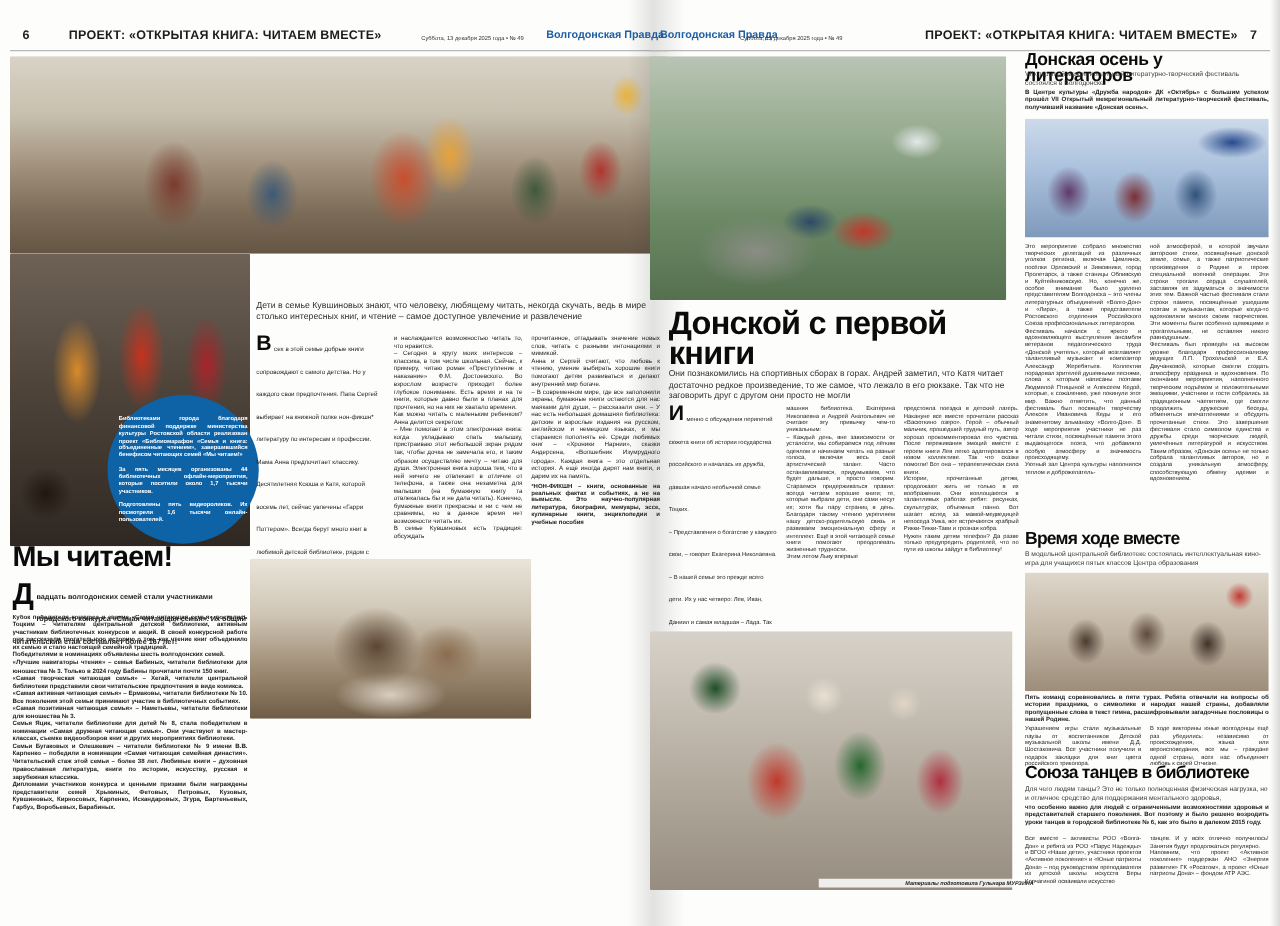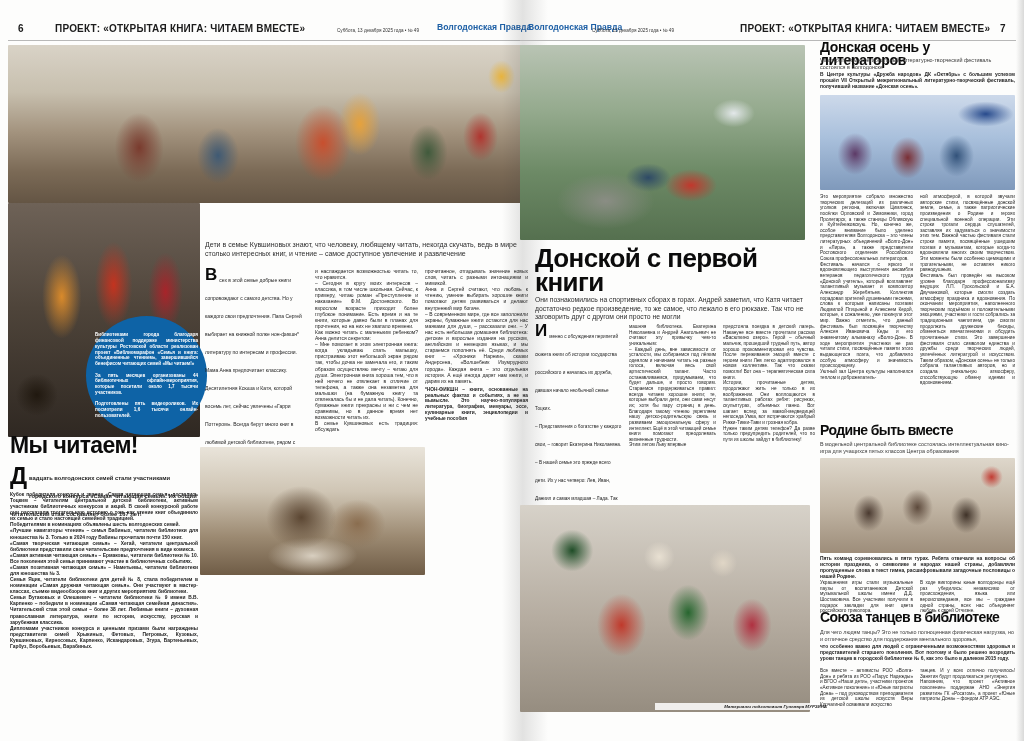--- a/index.html
+++ b/index.html
@@ -153,21 +153,21 @@
        radial-gradient(ellipse 25px 30px at 70% 64%, #32527a 0%, rgba(50,82,122,0) 70%),
        radial-gradient(ellipse 40px 18px at 85% 20%, #274a8c 0%, rgba(39,74,140,0) 70%),
        linear-gradient(180deg,#cdd9ea 0%,#a9c0dc 45%,#7f99bb 100%);"></div>
 
   <div class="abs flow body47 colbox" style="left:820px;top:194px;width:93px;height:228px;">Это мероприятие собрало множество творческих делегаций из различных уголков региона, включая Цимлянск, посёлки Орловский и Зимовники, город Пролетарск, а также станицы Обливскую и Куйтейниковскую. Но, конечно же, особое внимание было уделено представителям Волгодонска – это члены литературных объединений «Волго-Дон» и «Лира», а также представители Ростовского отделения Российского Союза профессиональных литераторов.
 Фестиваль начался с яркого и вдохновляющего выступления ансамбля ветеранов педагогического труда «Донской учитель», который возглавляет талантливый музыкант и композитор Александр Жеребятьев. Коллектив порадовал зрителей душевными песнями, слова к которым написаны поэтами Людмилой Птицыной и Алексеем Кедой, которые, к сожалению, уже покинули этот мир. Важно отметить, что данный фестиваль был посвящён творчеству Алексея Ивановича Кеды и его знаменитому альманаху «Волго-Дон». В ходе мероприятия участники не раз читали стихи, посвящённые памяти этого выдающегося поэта, что добавляло особую атмосферу и значимость происходящему.
 Уютный зал Центра культуры наполнился теплом и доброжелатель-</div>
   <div class="abs flow body47 colbox" style="left:920px;top:194px;width:95px;height:228px;">ной атмосферой, в которой звучали авторские стихи, посвящённые донской земле, семье, а также патриотические произведения о Родине и героях специальной военной операции. Эти строки трогали сердца слушателей, заставляя их задуматься о значимости этих тем. Важной частью фестиваля стали строки памяти, посвящённые ушедшим поэтам и музыкантам, которые когда-то вдохновляли многих своим творчеством. Эти моменты были особенно щемящими и трогательными, не оставляя никого равнодушным.
 Фестиваль был проведён на высоком уровне благодаря профессионализму ведущих Л.П. Грохольской и Е.А. Двучанковой, которые смогли создать атмосферу праздника и вдохновения. По окончании мероприятия, наполненного творческим подъёмом и положительными эмоциями, участники и гости собрались за традиционным чаепитием, где смогли продолжить дружеские беседы, обменяться впечатлениями и обсудить прочитанные стихи. Это завершение фестиваля стало символом единства и дружбы среди творческих людей, увлечённых литературой и искусством. Таким образом, «Донская осень» не только собрала талантливых авторов, но и создала уникальную атмосферу, способствующую обмену идеями и вдохновением.</div>
 
-  <div class="abs headline" style="left:820px;top:424px;font-size:14px;">Родине быть вместе</div>
+  <div class="abs headline" style="left:820px;top:424px;font-size:14px;">Время ходе вместе</div>
   <div class="abs standfirst" style="left:820px;top:441px;width:195px;font-size:5.4px;line-height:1.25;color:#3a3a3a;">В модельной центральной библиотеке состоялась интеллектуальная кино-игра для учащихся пятых классов Центра образования</div>
 
   <div class="photo" style="left:820px;top:458px;width:195px;height:95px;background:
        radial-gradient(ellipse 22px 26px at 25% 58%, #4a3a30 0%, rgba(74,58,48,0) 70%),
        radial-gradient(ellipse 22px 26px at 50% 52%, #5d4a3c 0%, rgba(93,74,60,0) 70%),
        radial-gradient(ellipse 22px 26px at 75% 60%, #3f3228 0%, rgba(63,50,40,0) 70%),
        radial-gradient(ellipse 16px 16px at 88% 20%, #c23b32 0%, rgba(194,59,50,0) 70%),
        linear-gradient(180deg,#ded7cb 0%,#c2b6a5 50%,#9d8d7a 100%);"></div>
 
   <div class="abs flow boldtxt" style="left:820px;top:556px;width:195px;font-size:4.9px;line-height:1.22;">Пять команд соревновались в пяти турах. Ребята отвечали на вопросы об истории праздника, о символике и народах нашей страны, добавляли пропущенные слова в текст гимна, расшифровывали загадочные пословицы о нашей Родине.</div>

